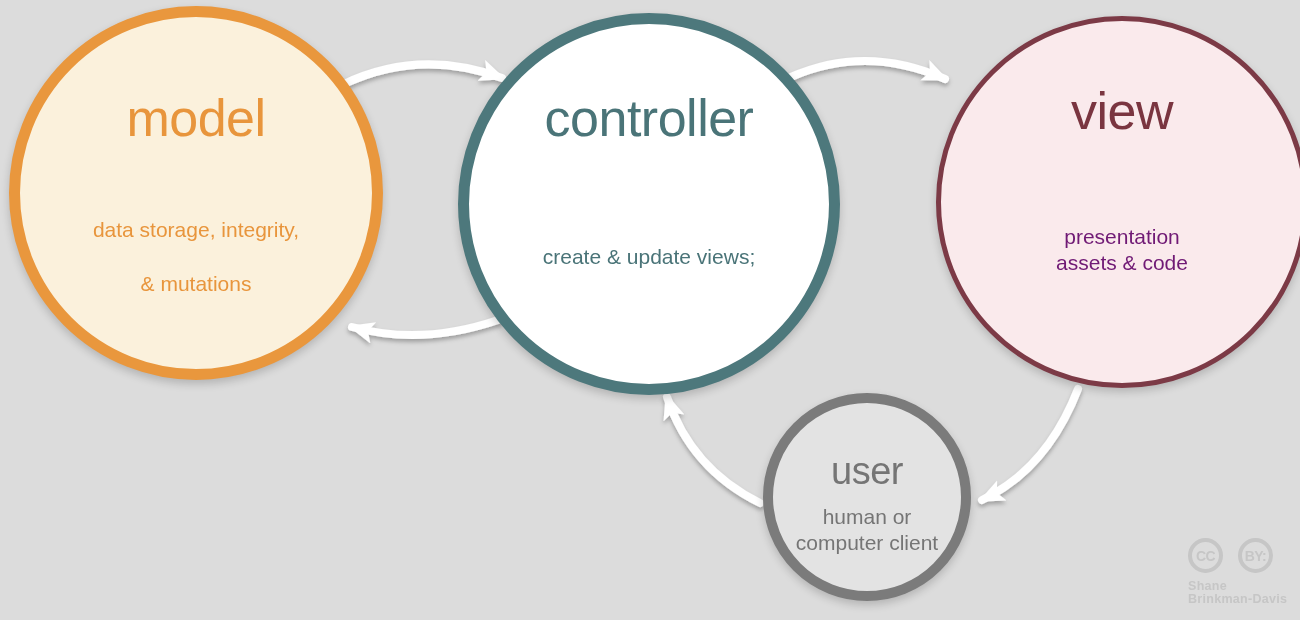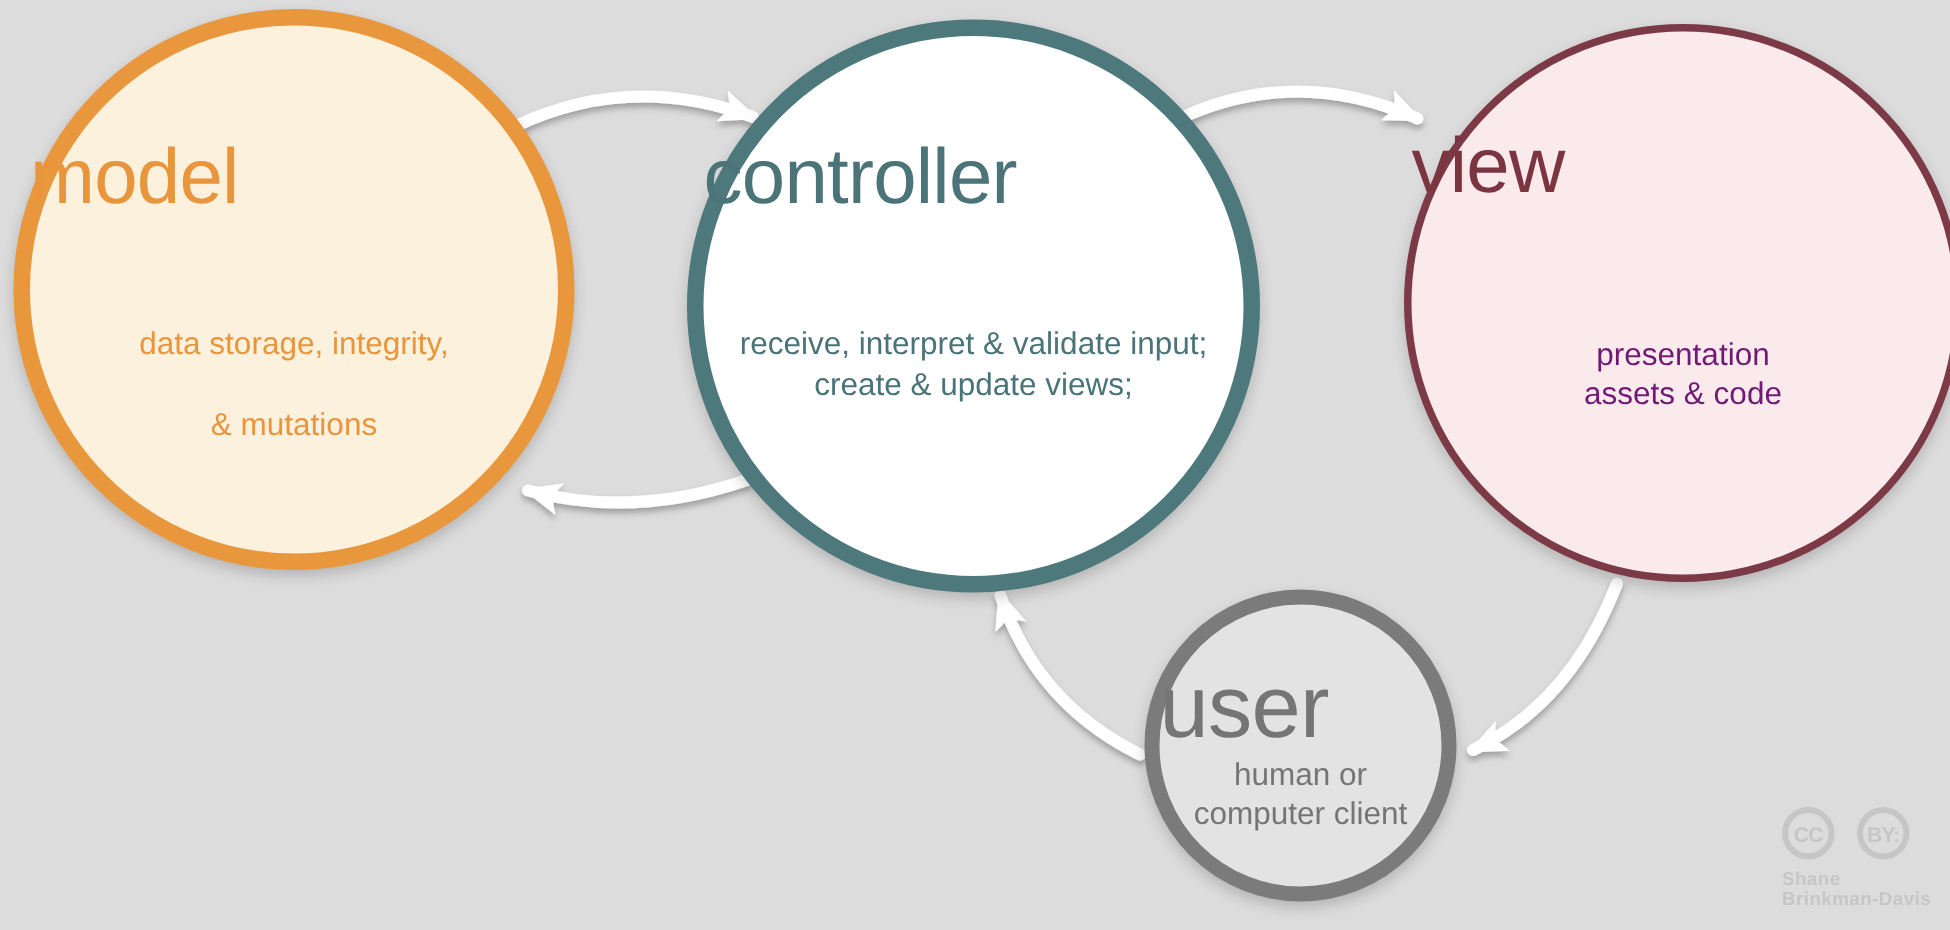--- a/index.html
+++ b/index.html
@@ -28,41 +28,42 @@
     box-shadow: 0 4px 9px rgba(0,0,0,0.18);
   }
   .node-model      { left: 9px;   top: 6px;   width: 374px; height: 374px; border: 11px solid #e9973d; background: #fbf1dc; }
   .node-controller { left: 458px; top: 13px;  width: 382px; height: 382px; border: 11px solid #4d787c; background: #e3f1ef; }
   .node-view       { left: 936px; top: 16px;  width: 372px; height: 372px; border: 5px solid #d946ef; background: #faeaec; }
   .node-user       { left: 763px; top: 393px; width: 208px; height: 208px; border: 10px solid #7b7b7b; background: #e3e3e3; }
 
   .node-title {
     position: absolute;
     left: 0; right: 0;
+    text-align: center;
     font-size: 52px;
     line-height: 56px;
     font-weight: 400;
     letter-spacing: -0.5px;
     white-space: nowrap;
   }
   .node-desc {
     position: absolute;
     left: -30px; right: -30px;
     text-align: center;
     font-size: 21px;
     line-height: 27px;
     font-weight: 400;
   }
   .node-model .node-title      { top: 73px;  color: #e8953c; }
   .node-model .node-desc       { top: 199px; color: #e8953c; }
   .node-controller .node-title { top: 66px;  color: #4a7478; }
   .node-controller .node-desc  { top: 192px; color: #4a7478; }
   .node-view .node-title       { top: 62px;  color: #7a3540; }
   .node-view .node-desc        { top: 203px; line-height: 26px; color: #7a3540; }
-  .node-user .node-title       { top: 43px;  font-size: 59px; line-height: 50px; color: #757575; }
+  .node-user .node-title       { top: 43px;  font-size: 38px; line-height: 50px; color: #757575; }
   .node-user .node-desc        { top: 101px; line-height: 26px; color: #757575; }
 
   .attribution {
     position: absolute;
     left: 1188px;
     top: 538px;
     width: 104px;
     color: #c6c6c6;
   }
   .badges { display: flex; gap: 15px; }
@@ -115,21 +116,21 @@
     <div class="node-desc" style="color: rgb(232, 149, 60);">
       <span>data storage, integrity,</span><br>
       <br>
       <span>&amp; mutations</span>
     </div>
   </div>
 
   <div class="node node-controller" style="border-color: rgb(77, 120, 124); background: #ffffff;">
     <div class="node-title" style="color: rgb(74, 116, 120);">controller</div>
     <div class="node-desc" style="color: rgb(74, 116, 120);">
-      <span>receive, interpret &amp; validate input;</span><br>
+      <br>
       <span>create &amp; update views;</span><br>
     </div>
   </div>
 
   <div class="node node-view" style="border-color: rgb(124, 58, 70); background: rgb(250, 234, 236);">
     <div class="node-title" style="color: rgb(122, 53, 64);">view</div>
     <div class="node-desc" style="color: #701a75;">
       <span>presentation</span><br>
       <span>assets &amp; code</span>
     </div>

